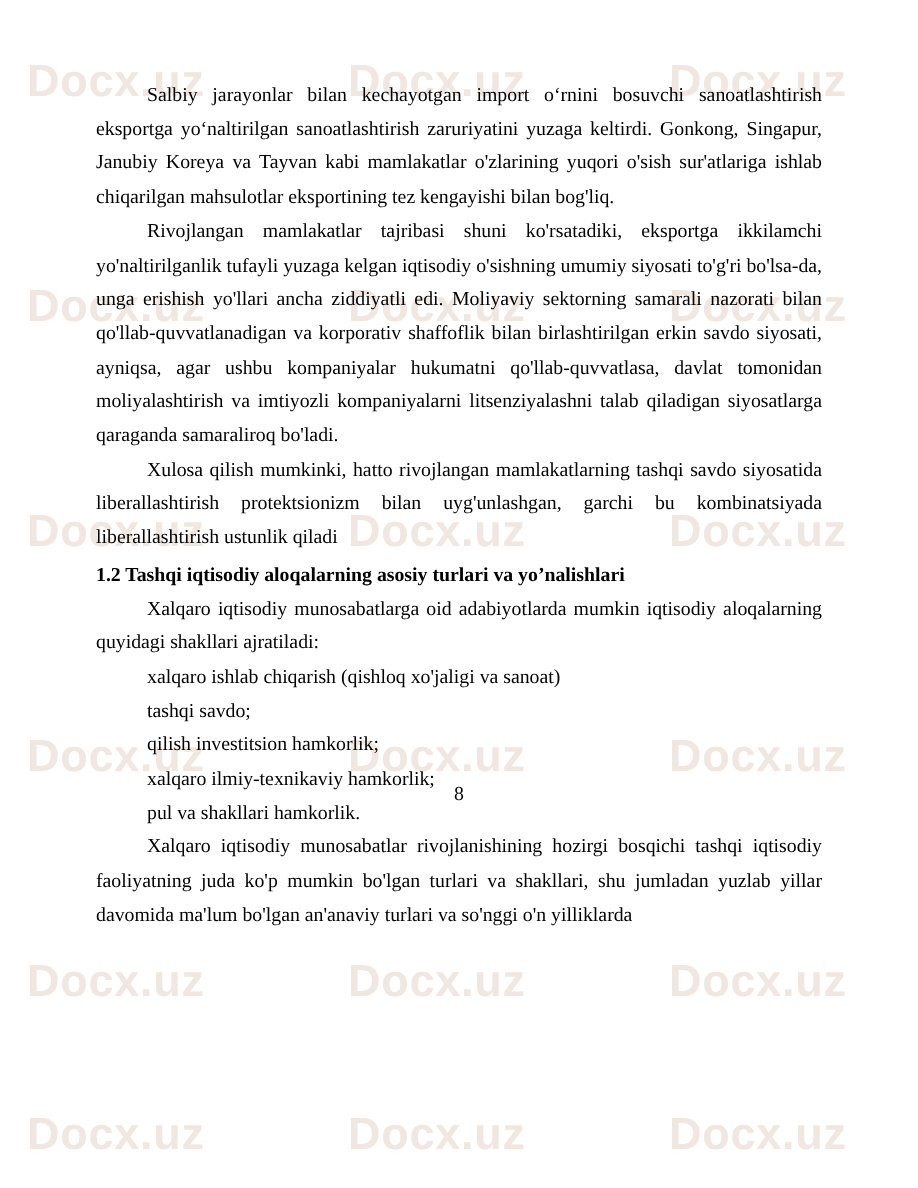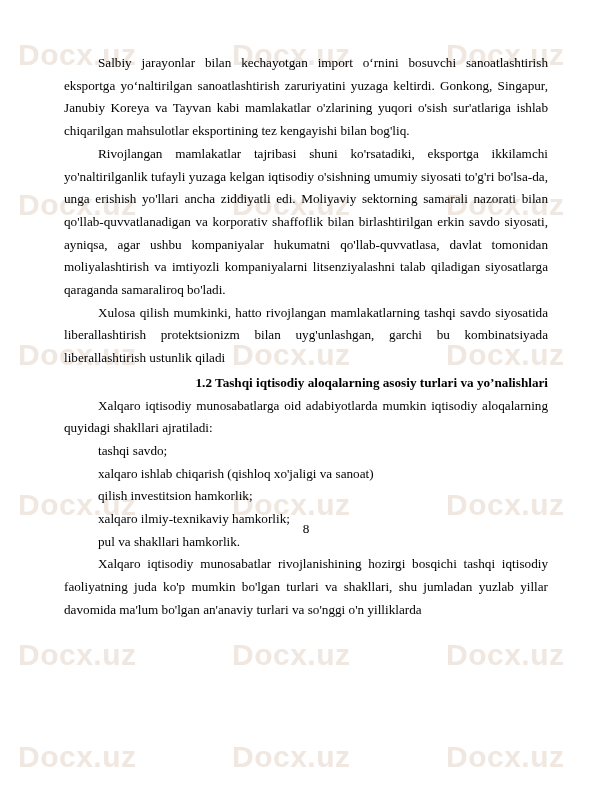--- a/index.html
+++ b/index.html
@@ -60,21 +60,21 @@
     line-height: 1.72;
     text-align: justify;
     text-indent: 34px;
     color: #000;
   }
   p.body-par + p.body-par { margin-top: 0; }
 
   h2.section-head {
     font-size: 13.2px;
     font-weight: bold;
-    text-align: right;
+    text-align: left;
     margin: 2px 0 0 0;
     line-height: 1.72;
     color: #000;
   }
 
   p.list-line {
     margin: 0;
     font-size: 13.2px;
     line-height: 1.72;
     text-indent: 34px;
@@ -126,22 +126,22 @@
 <div class="page">
 
   <p class="body-par">Salbiy jarayonlar bilan kechayotgan import o‘rnini bosuvchi sanoatlashtirish eksportga yo‘naltirilgan sanoatlashtirish zaruriyatini yuzaga keltirdi. Gonkong, Singapur, Janubiy Koreya va Tayvan kabi mamlakatlar o'zlarining yuqori o'sish sur'atlariga ishlab chiqarilgan mahsulotlar eksportining tez kengayishi bilan bog'liq.</p>
   <p class="body-par">Rivojlangan mamlakatlar tajribasi shuni ko'rsatadiki, eksportga ikkilamchi yo'naltirilganlik tufayli yuzaga kelgan iqtisodiy o'sishning umumiy siyosati to'g'ri bo'lsa-da, unga erishish yo'llari ancha ziddiyatli edi. Moliyaviy sektorning samarali nazorati bilan qo'llab-quvvatlanadigan va korporativ shaffoflik bilan birlashtirilgan erkin savdo siyosati, ayniqsa, agar ushbu kompaniyalar hukumatni qo'llab-quvvatlasa, davlat tomonidan moliyalashtirish va imtiyozli kompaniyalarni litsenziyalashni talab qiladigan siyosatlarga qaraganda samaraliroq bo'ladi.</p>
   <p class="body-par">Xulosa qilish mumkinki, hatto rivojlangan mamlakatlarning tashqi savdo siyosatida liberallashtirish protektsionizm bilan uyg'unlashgan, garchi bu kombinatsiyada liberallashtirish ustunlik qiladi</p>
 
   <h2 class="section-head">1.2 Tashqi iqtisodiy aloqalarning asosiy turlari va yo’nalishlari</h2>
 
   <p class="body-par">Xalqaro iqtisodiy munosabatlarga oid adabiyotlarda mumkin iqtisodiy aloqalarning quyidagi shakllari ajratiladi:</p>
 
+  <p class="list-line">xalqaro ishlab chiqarish (qishloq xo'jaligi va sanoat)</p>
   <p class="list-line">tashqi savdo;</p>
-  <p class="list-line">xalqaro ishlab chiqarish (qishloq xo'jaligi va sanoat)</p>
   <p class="list-line">qilish investitsion hamkorlik;</p>
   <p class="list-line">xalqaro ilmiy-texnikaviy hamkorlik;</p>
   <p class="list-line">pul va shakllari hamkorlik.</p>
 
   <p class="body-par">Xalqaro iqtisodiy munosabatlar rivojlanishining hozirgi bosqichi tashqi iqtisodiy faoliyatning juda ko'p mumkin bo'lgan turlari va shakllari, shu jumladan yuzlab yillar davomida ma'lum bo'lgan an'anaviy turlari va so'nggi o'n yilliklarda</p>
 
   <div class="page-number">8</div>
 </div>
 
 </body></html>

